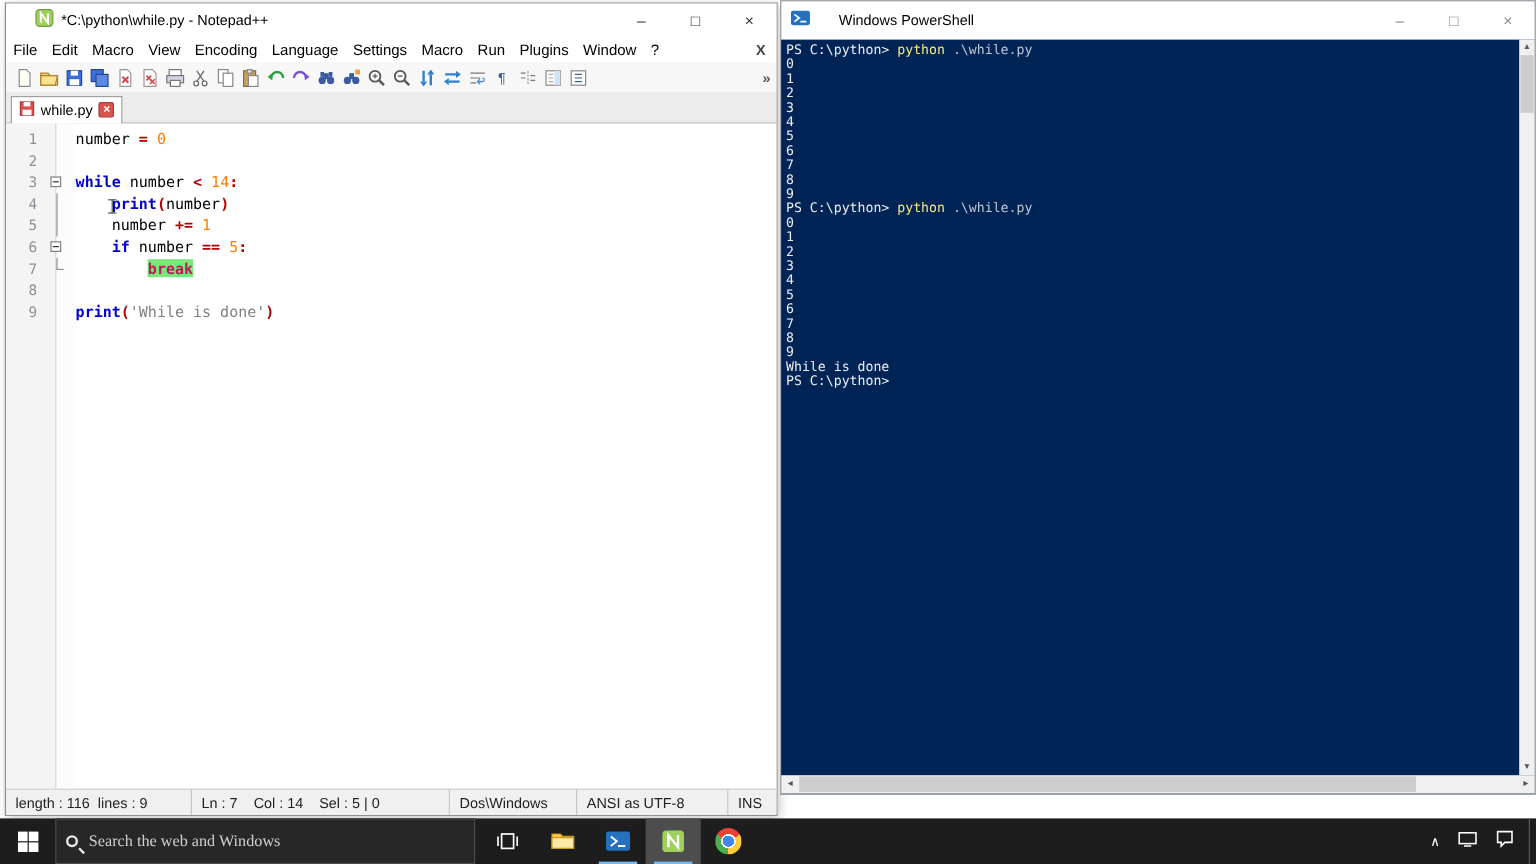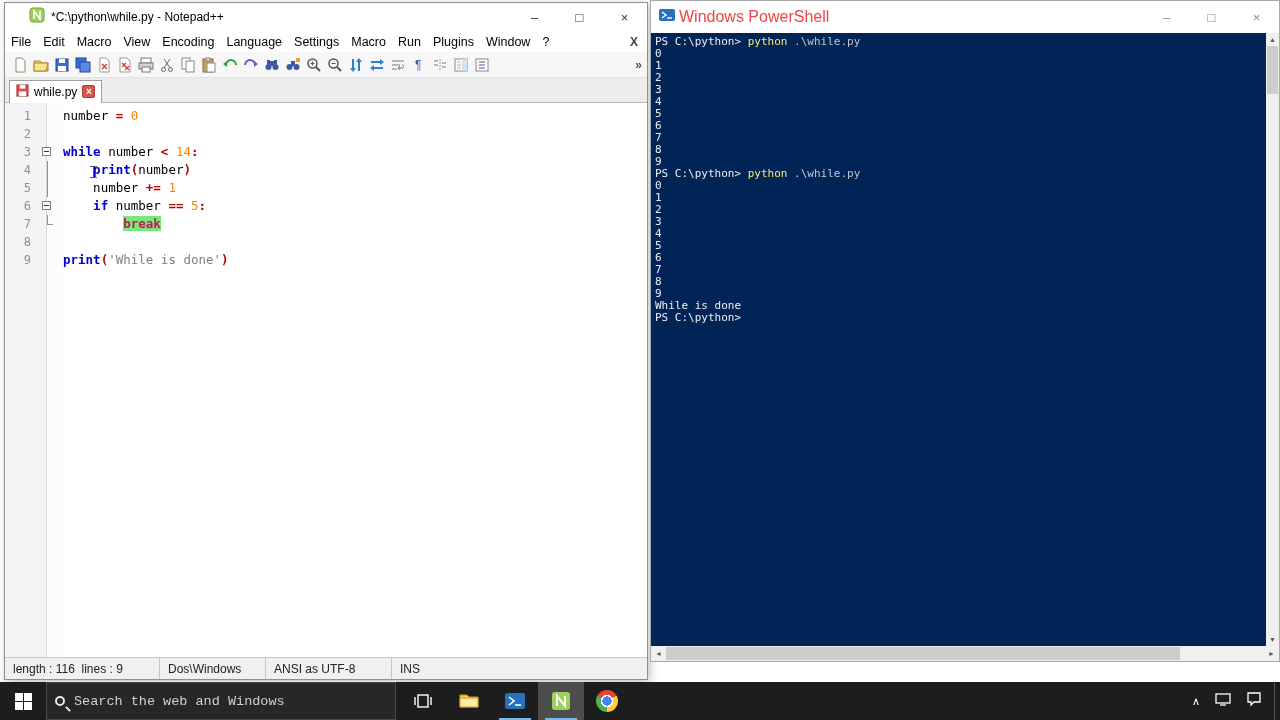--- a/index.html
+++ b/index.html
@@ -59,21 +59,21 @@
   .st-doc{width:155px;flex:none}
   .st-pos{flex:1}
   .st-eol{width:106px;flex:none}
   .st-enc{width:126px;flex:none}
   .st-mode{width:40px;flex:none;border-right:none}
 
   
   .ps{position:absolute;left:650px;top:0;width:630px;height:662px;border:1px solid #a8a8a8;
       display:flex;flex-direction:column;background:#012456}
   .ps-title{height:32px;background:#fff;display:flex;align-items:center;padding-left:8px;flex:none}
-  .ps-title-text{font-size:16px;color:#ef4444;margin-left:4px}
+  .ps-title-text{font-size:12px;color:#000000;margin-left:24px}
   .ps-cap{color:#8a8a8a}
   .ps-main{flex:1;display:flex;min-height:0}
   .console{flex:1;padding:3px 0 0 4px;font-family:"DejaVu Sans Mono",monospace;font-size:11px;
        line-height:12px;white-space:pre;overflow:hidden}
   .ps-line{height:12px}
   .ps-p{color:#eeedf0}
   .ps-c{color:#f5e97d}
   .ps-a{color:#bdc4d4}
   .ps-t{color:#eeedf0}
   .vscroll{width:13px;background:#f0f0f0;display:flex;flex-direction:column;flex:none}
@@ -88,21 +88,21 @@
   
   .taskbar{position:absolute;left:0;top:682px;width:1280px;height:38px;background:#1d1d1d;
        display:flex;align-items:stretch;z-index:10}
   .start{width:46px;display:flex;align-items:center;justify-content:center}
   .winlogo{width:17px;height:17px;display:grid;grid-template-columns:8px 8px;grid-template-rows:8px 8px;gap:1px}
   .winlogo div{background:#fff}
   .searchbox{width:350px;background:#272727;border:1px solid #4a4a4a;display:flex;align-items:center;
        padding:0 8px;gap:9px}
   .mag{width:10px;height:10px;border:2px solid #e8e8e8;border-radius:50%;position:relative;flex:none}
   .mag::after{content:"";position:absolute;width:6px;height:2px;background:#e8e8e8;transform:rotate(45deg);left:8px;top:10px}
-  .searchbox input{flex:1;background:transparent;border:0;outline:0;color:#22c55e;font-size:13.5px;font-family:Liberation Mono, monospace}
+  .searchbox input{flex:1;background:transparent;border:0;outline:0;color:#22c55e;font-size:13.5px;font-family:Liberation Serif, serif}
   .searchbox input::placeholder{color:#d0d0d0;opacity:1}
   .apps{display:flex;align-items:stretch;margin-left:4px}
   .app{width:46px;display:flex;align-items:center;justify-content:center;position:relative}
   .app.running::after{content:"";position:absolute;bottom:0;left:7px;right:7px;height:2px;background:#76b9ed}
   .app.active{background:#4d4d4d}
   .chrome-icon{width:22px;height:22px;border-radius:50%;
      background:radial-gradient(circle,#4285f4 0 30%,#fff 30% 39%,rgba(0,0,0,0) 39%),
                 conic-gradient(from -60deg,#ea4335 0 120deg,#ffcd3c 120deg 240deg,#4caf50 240deg 360deg)}
   .tray{margin-left:auto;display:flex;align-items:center;gap:15px;padding-right:12px}
   .chev{color:#fff;font-size:11px}
@@ -371,20 +371,21 @@
           <span class="ln">9</span>
           <span class="fold "></span>
           <span class="code"><span class="tk-k">print</span><span class="tk-o">(</span><span class="tk-s">'While is done'</span><span class="tk-o">)</span></span>
         </div>
       </div>
     <div class="ibeam"></div>
   </div>
 
   <div class="npp-status">
     <span class="st st-doc">length : 116  lines : 9</span>
+    <span class="st st-pos">Ln : 7    Col : 14    Sel : 5 | 0</span>
     <span class="st st-eol">Dos\Windows</span>
     <span class="st st-enc">ANSI as UTF-8</span>
     <span class="st st-mode">INS</span>
   </div>
 </section>
 
 <section class="ps">
   <div class="ps-title">
     <span>
       <svg width="16" height="16" viewBox="0 0 16 16">

